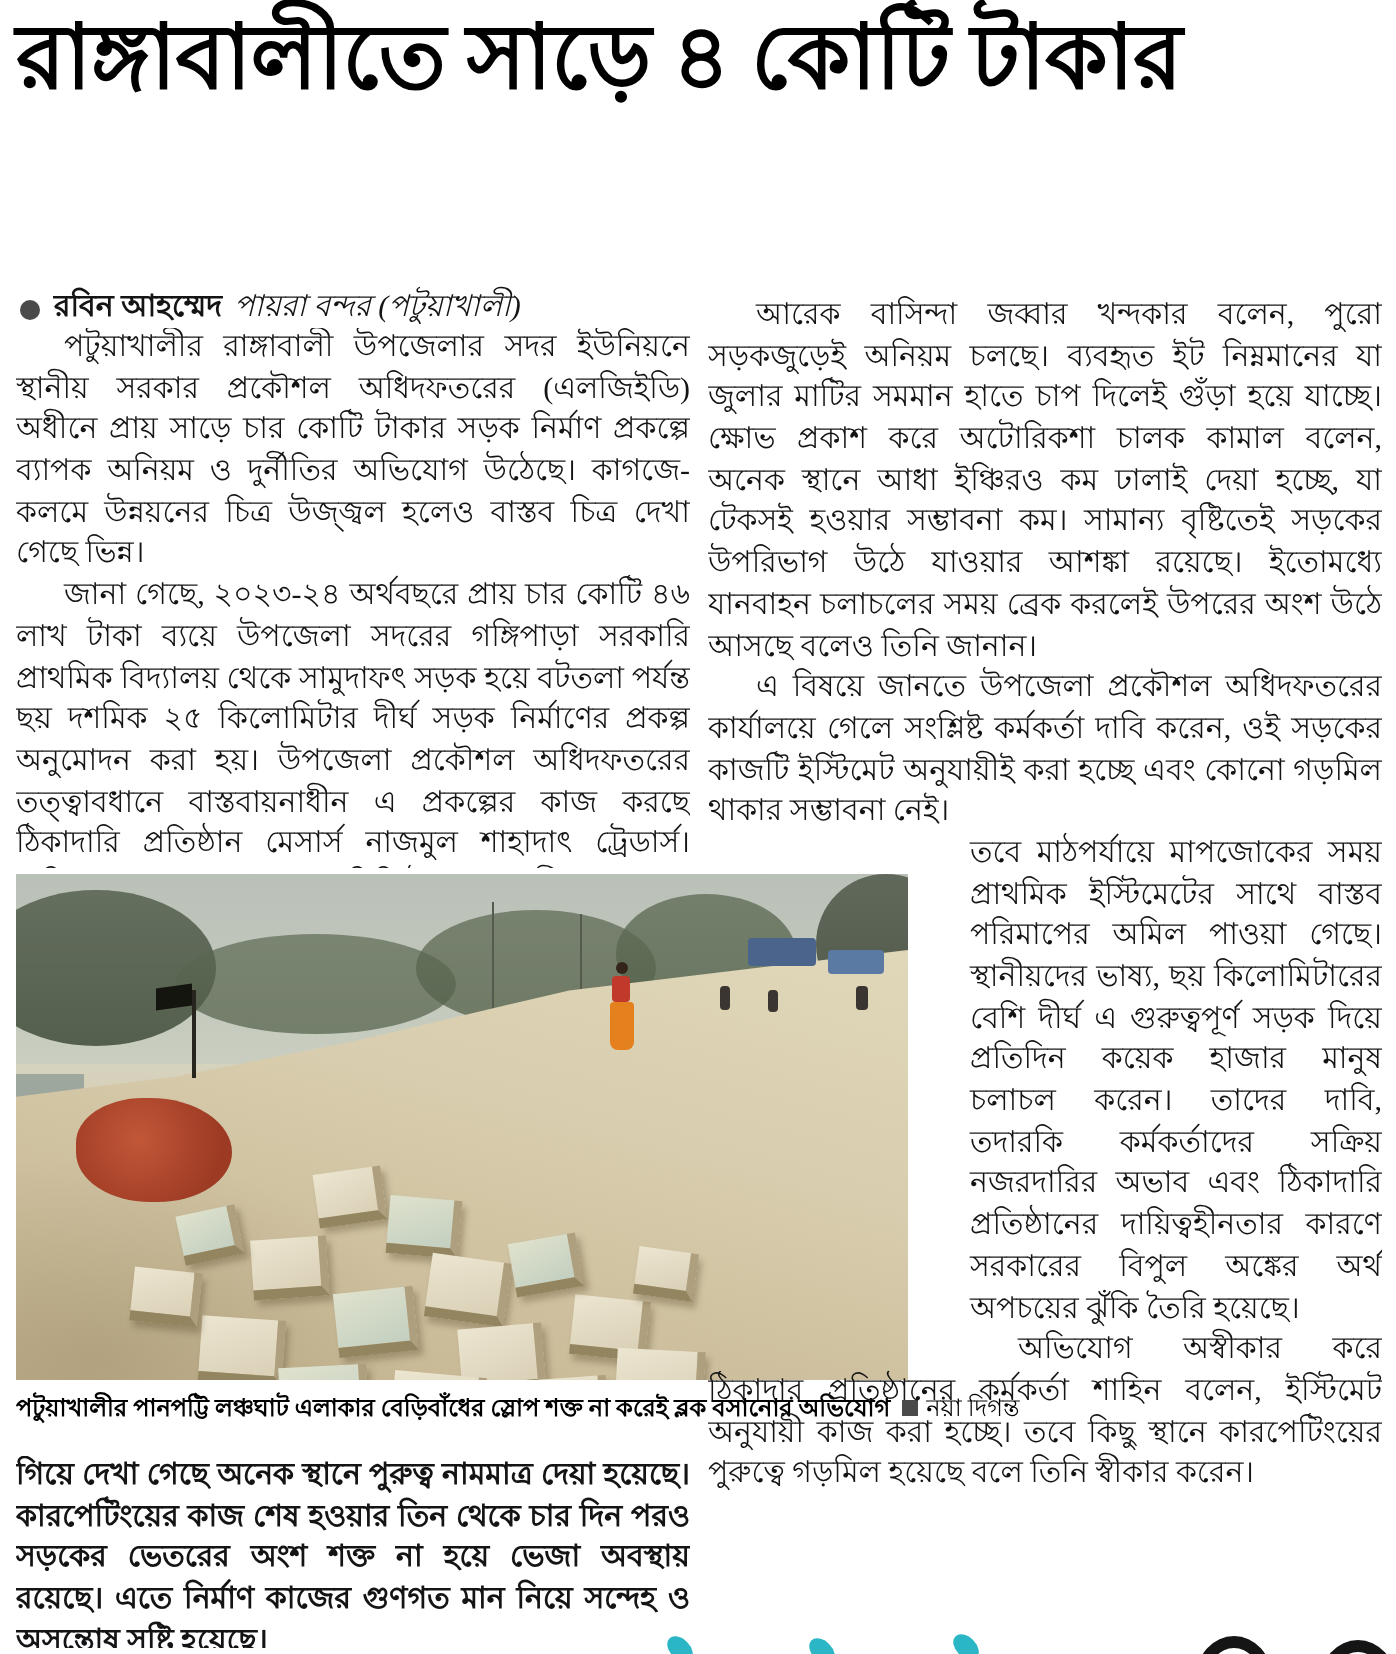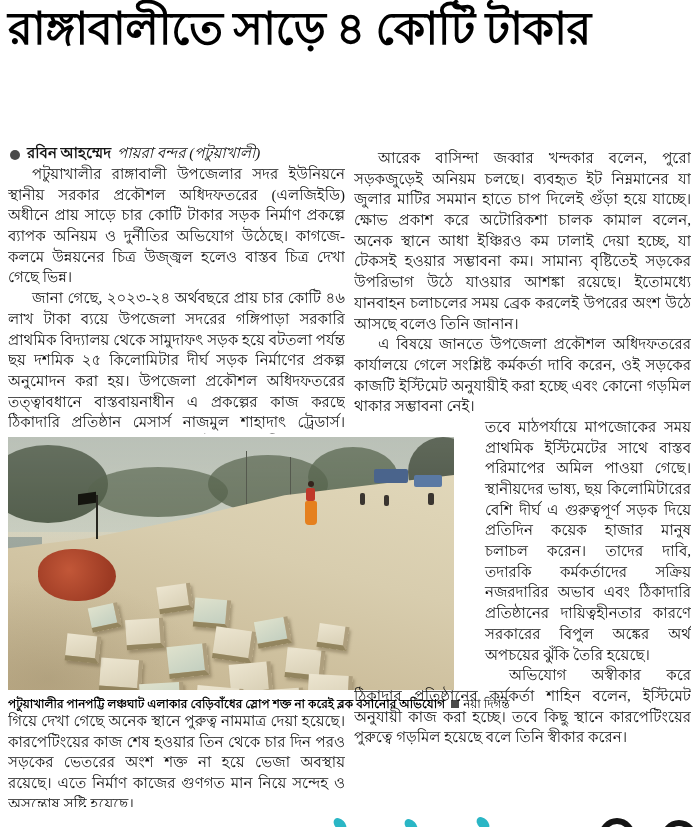--- a/index.html
+++ b/index.html
@@ -21,21 +21,21 @@
     display:inline-block;width:10px;height:10px;border-radius:50%;
     background:#4a4a4a;margin-right:7px;vertical-align:middle;
   }
   .byline-author{font-weight:bold;}
   .byline-loc{font-style:italic;margin-left:6px;}
   
   .col{position:absolute;font-size:15px;line-height:1.38;text-align:justify;overflow:hidden;}
   .col p{margin:0;}
   .col p.indent{text-indent:1.6em;}
   .left-top{top:164px;left:8px;width:337px;height:270px;}
-  .left-bottom{top:711px;left:8px;width:337px;height:96px;}
+  .left-bottom{top:728px;left:8px;width:337px;height:96px;font-weight:bold;}
   .right-col{top:148px;left:354px;width:337px;height:676px;}
   .float-spacer{float:left;width:121px;height:260px;margin-right:10px;}
   
   .photo{
     position:absolute;top:437px;left:8px;width:446px;height:253px;
     background:linear-gradient(180deg,#b9c0b4 0%,#cfd3c4 30%,#d9d0b6 45%,#d3c7a8 70%,#c9ba97 100%);
     overflow:hidden;
   }
   .sky{position:absolute;top:0;left:0;right:0;height:95px;
     background:linear-gradient(180deg,#aeb6ab,#c8cdbf);}

